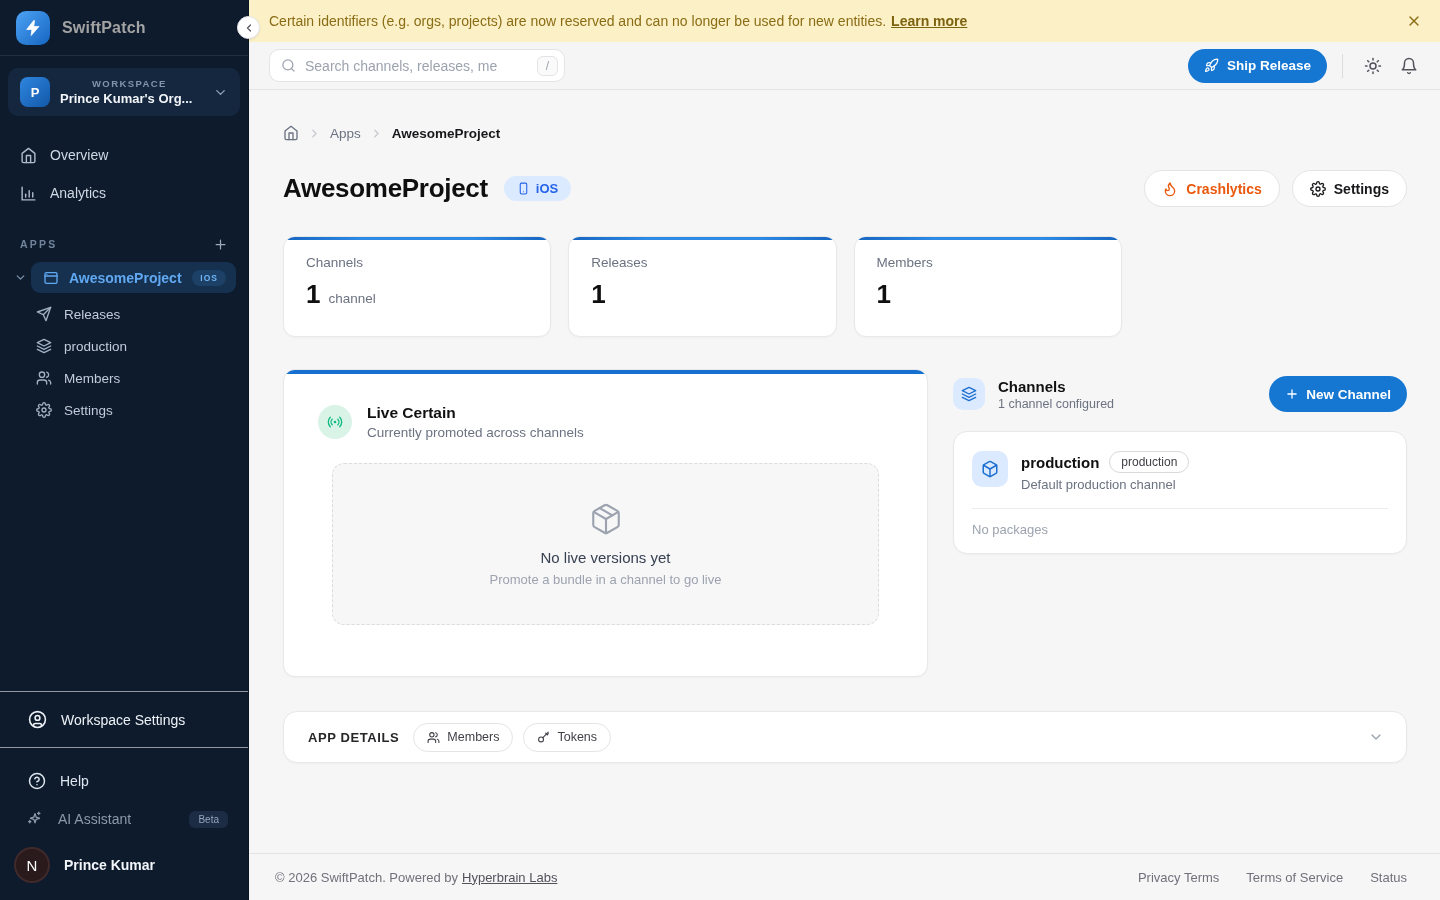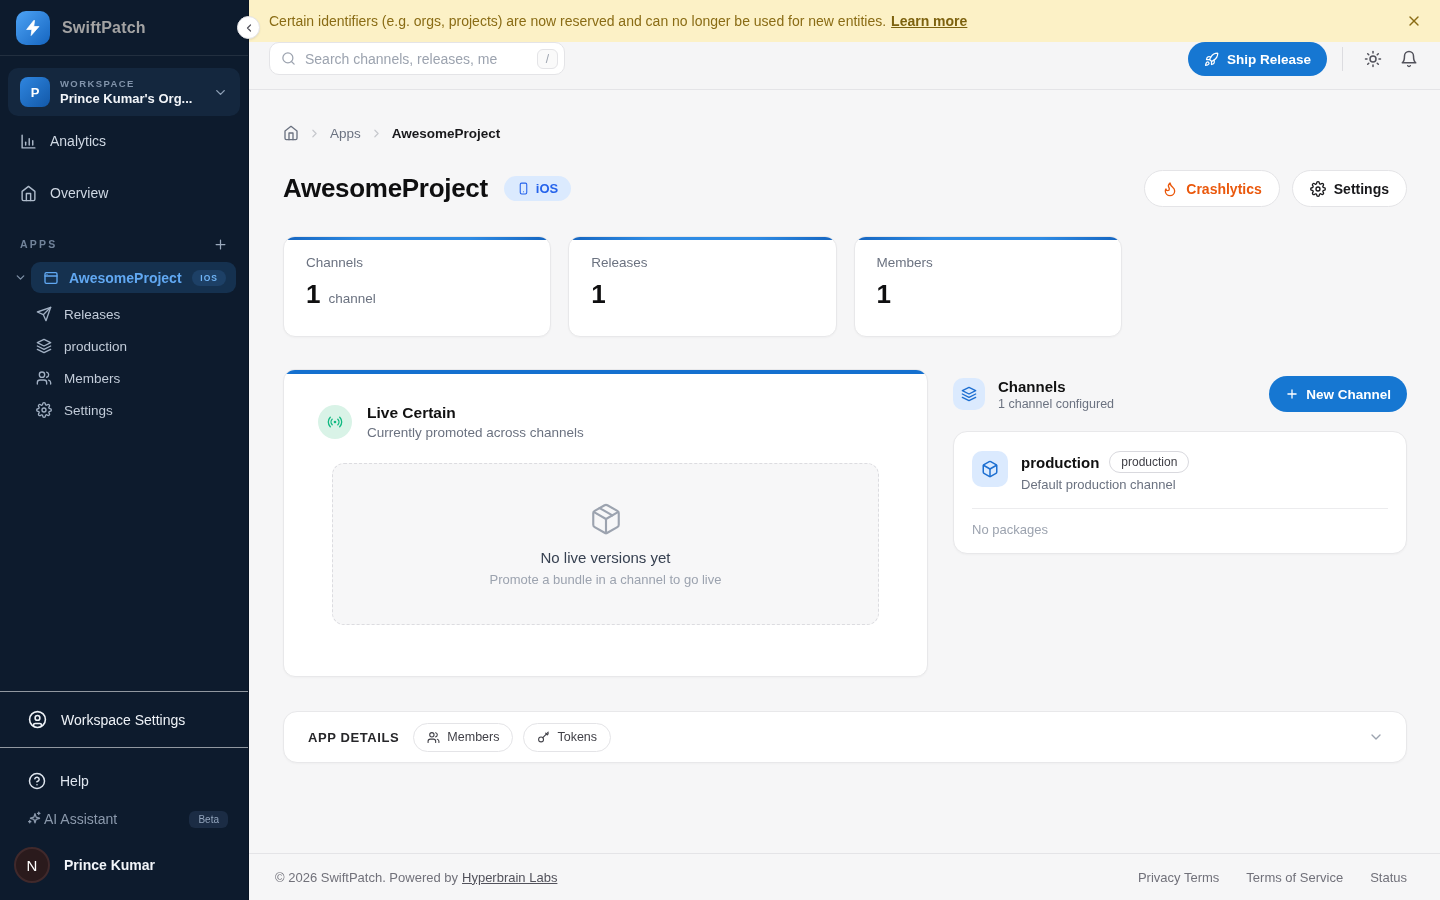--- a/index.html
+++ b/index.html
@@ -21,21 +21,21 @@
     display: flex; flex-direction: column;
     border-right: 1px solid #0a1524;
   }
   .logo-row { height:56px; flex:none; display:flex; align-items:center; gap:12px; padding:0 16px; border-bottom:1px solid rgba(255,255,255,.09); }
   .logo-badge { width:34px; height:34px; border-radius:10px; background:linear-gradient(135deg,#4da3f5,#1565c0); display:flex; align-items:center; justify-content:center; color:#fff; }
   .brand { font-size:16px; font-weight:700; color:#a3a3a3; letter-spacing:.2px; }
 
   .ws-card { margin:12px 8px 6px; background:#14273e; border-radius:10px; padding:9px 12px; display:flex; align-items:center; gap:10px; cursor:pointer; }
   .ws-avatar { width:30px; height:30px; border-radius:8px; background:linear-gradient(135deg,#2f86e0,#1258a8); color:#fff; font-size:13px; font-weight:700; display:flex; align-items:center; justify-content:center; }
   .ws-meta { flex:1; min-width:0; }
-  .ws-label { font-size:9.5px; letter-spacing:1.4px; color:#8294ab; font-weight:600; }
+  .ws-label { font-size:9.5px; letter-spacing:1.4px; color:#8294ab; font-weight:600;margin-left:32px; }
   .ws-name { font-size:13px; font-weight:700; color:#f2f5f9; margin-top:2px; white-space:nowrap; }
   .ws-chev { color:#8ea0b6; }
 
   .nav-item { height:38px; display:flex; align-items:center; gap:13px; padding:0 20px; font-size:14px; color:#cfd8e3; cursor:pointer; }
   .nav-item .ic { color:#aebbcb; }
 
   .apps-head { margin-top:18px; height:28px; display:flex; align-items:center; padding:0 20px; }
   .apps-label { font-size:10.5px; letter-spacing:2.2px; color:#72849b; font-weight:600; flex:1; }
   .apps-plus { color:#9aa9bc; cursor:pointer; }
 
@@ -45,37 +45,37 @@
   .active-pill .label { font-size:14px; font-weight:700; flex:1; }
   .ios-badge { background:#1d4066; color:#6fb3f5; font-size:8.5px; font-weight:700; letter-spacing:1px; text-transform:uppercase; border-radius:8px; padding:3px 8px; }
 
   .sub-item { height:32px; display:flex; align-items:center; gap:12px; padding:0 20px 0 36px; font-size:13.5px; color:#c2ccd9; cursor:pointer; }
   .sub-item .ic { color:#a2b1c4; }
 
   .side-spacer { flex:1; }
 
   .ws-settings-row { border-top:1px solid rgba(255,255,255,.55); border-bottom:1px solid rgba(255,255,255,.55); height:57px; display:flex; align-items:center; gap:14px; padding:0 20px 0 28px; font-size:14px; color:#eef2f7; cursor:pointer; }
   .help-row { margin-top:14px; height:38px; display:flex; align-items:center; gap:14px; padding:0 20px 0 28px; font-size:14px; color:#dee5ee; cursor:pointer; }
-  .ai-row { height:38px; display:flex; align-items:center; padding:0 20px 0 26px; font-size:14px; color:#8b99ac; cursor:pointer; }
+  .ai-row { height:38px; display:flex; align-items:center; gap:14px; padding:0 20px 0 26px; font-size:14px; color:#8b99ac; cursor:pointer; }
   .beta-badge { margin-left:auto; background:#1b2c44; color:#93a5bd; font-size:10px; border-radius:6px; padding:3px 9px; }
   .user-row { height:54px; display:flex; align-items:center; gap:14px; padding:0 20px 0 14px; margin-bottom:8px; cursor:pointer; }
   .user-avatar { width:36px; height:36px; border-radius:50%; background:#2a1a1c; border:2px solid #40292b; color:#fff; font-size:15px; display:flex; align-items:center; justify-content:center; }
   .user-name { font-size:14px; font-weight:600; color:#f2f5f9; }
 
   
   .collapse-btn { position:absolute; left:237px; top:16px; width:23px; height:23px; border-radius:50%; background:#fff; border:1px solid #e4e4e7; box-shadow:0 1px 2px rgba(0,0,0,.08); display:flex; align-items:center; justify-content:center; color:#52525b; cursor:pointer; z-index:20; }
 
   
   .main { flex:1; display:flex; flex-direction:column; min-width:0; }
 
   .banner { height:42px; flex:none; background:#fcf1c6; color:#8a6c15; display:flex; align-items:center; padding:0 18px 0 20px; font-size:14px; gap:5px; }
   .banner .link { font-weight:700; text-decoration:underline; color:#7d620f; cursor:pointer; }
   .banner-close { margin-left:auto; color:#8a6c15; cursor:pointer; background:none; border:none; display:flex; }
 
-  .topbar { height:48px; flex:none; background:#f5f5f6; border-bottom:1px solid #e4e4e7; display:flex; align-items:flex-start; padding:0 16px 0 20px; }
+  .topbar { height:48px; flex:none; background:#f5f5f6; border-bottom:1px solid #e4e4e7; display:flex; align-items:center; padding:0 16px 0 20px; }
   .search { width:296px; height:33px; background:#fff; border:1px solid #e4e4e7; border-radius:10px; display:flex; align-items:center; gap:9px; padding:0 6px 0 11px; color:#9ca3af; }
   .search input { border:none; outline:none; flex:1; min-width:0; font-size:14px; font-family:"Liberation Sans",sans-serif; color:#3f3f46; background:transparent; }
   .search input::placeholder { color:#9ca3af; }
   .kbd { border:1px solid #e4e4e7; background:#fafafa; border-radius:6px; font-size:12px; color:#9ca3af; padding:2px 8px; }
   .topbar-right { margin-left:auto; display:flex; align-items:center; }
   .ship-btn { background:#1677d2; color:#fff; border:none; border-radius:999px; height:34px; padding:0 16px; font-size:13.5px; font-weight:700; font-family:"Liberation Sans",sans-serif; display:flex; align-items:center; gap:8px; cursor:pointer; }
   .top-divider { width:1px; height:24px; background:#dcdce0; margin:0 15px; }
   .icon-btn { background:none; border:none; color:#52525b; padding:6px; cursor:pointer; display:flex; }
   .icon-btn + .icon-btn { margin-left:6px; }
 
@@ -162,35 +162,35 @@
     <div class="ws-avatar">P</div>
     <div class="ws-meta">
       <div class="ws-label">WORKSPACE</div>
       <div class="ws-name">Prince Kumar's Org...</div>
     </div>
     <svg class="ic ws-chev" width="15" height="15" viewBox="0 0 24 24" fill="none" stroke="currentColor" stroke-width="2.2" stroke-linecap="round" stroke-linejoin="round">
         <path d="m6 9 6 6 6-6"></path>
       </svg>
   </div>
 
+  <div class="nav-item" style="margin-top:14px;">
+    <svg class="ic" width="17" height="17" viewBox="0 0 24 24" fill="none" stroke="currentColor" stroke-width="2" stroke-linecap="round" stroke-linejoin="round">
+        <path d="m3 9 9-7 9 7v11a2 2 0 0 1-2 2H5a2 2 0 0 1-2-2z"></path>
+        <path d="M9 22V12h6v10"></path>
+      </svg>
+    <span>Overview</span>
+  </div>
   <div class="nav-item">
     <svg class="ic" width="17" height="17" viewBox="0 0 24 24" fill="none" stroke="currentColor" stroke-width="2" stroke-linecap="round" stroke-linejoin="round">
         <path d="M3 3v18h18"></path>
         <path d="M8 17v-4"></path>
         <path d="M13 17V8"></path>
         <path d="M18 17v-6"></path>
       </svg>
     <span>Analytics</span>
-  </div>
-  <div class="nav-item" style="margin-top:14px;">
-    <svg class="ic" width="17" height="17" viewBox="0 0 24 24" fill="none" stroke="currentColor" stroke-width="2" stroke-linecap="round" stroke-linejoin="round">
-        <path d="m3 9 9-7 9 7v11a2 2 0 0 1-2 2H5a2 2 0 0 1-2-2z"></path>
-        <path d="M9 22V12h6v10"></path>
-      </svg>
-    <span>Overview</span>
   </div>
 
   <div class="apps-head">
     <span class="apps-label">APPS</span>
     <svg class="ic apps-plus" width="15" height="15" viewBox="0 0 24 24" fill="none" stroke="currentColor" stroke-width="2" stroke-linecap="round">
         <path d="M12 5v14M5 12h14"></path>
       </svg>
   </div>
 
   <div class="active-row">

